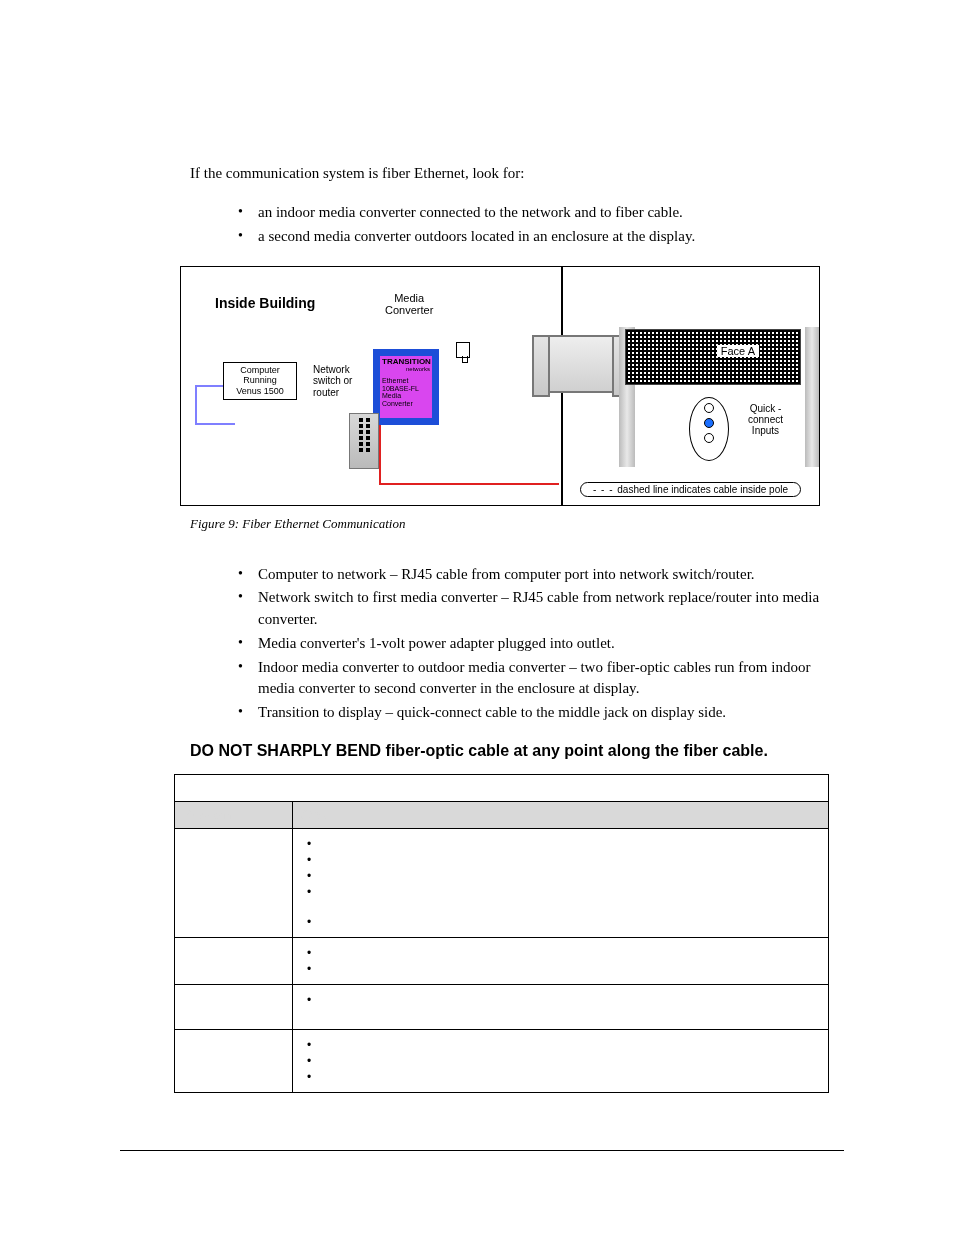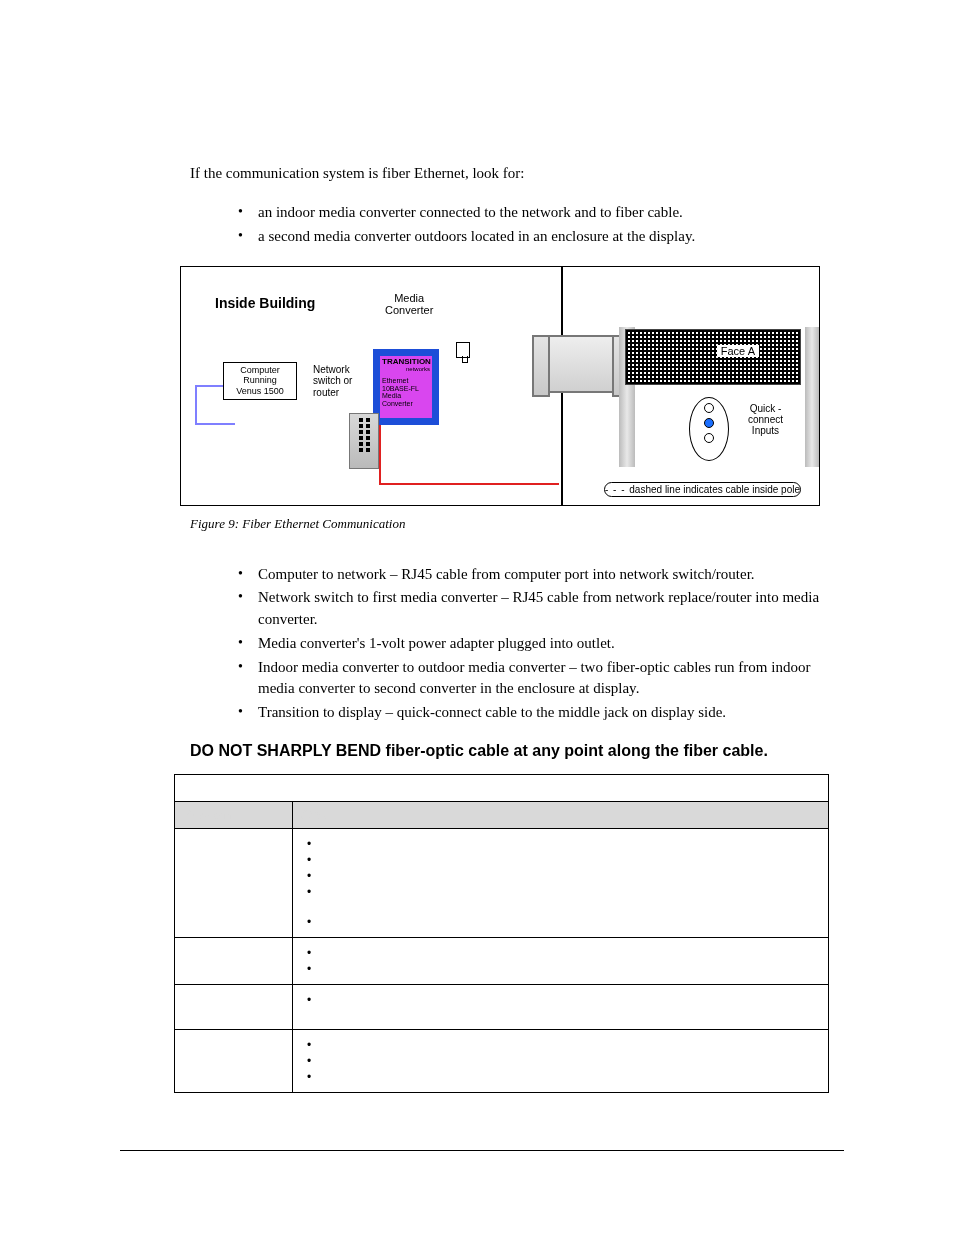--- a/index.html
+++ b/index.html
@@ -174,21 +174,21 @@
     font-size: 10px;
     text-align: center;
     line-height: 1.1;
   }
   .dash-note {
     position: absolute;
     right: 18px; bottom: 8px;
     font-size: 10px;
     border: 1px solid #000;
     border-radius: 12px;
-    padding: 1px 0;
+    padding: 1px 12px;
     background:#fff;
   }
   .dash-note::before {
     content:"- - - ";
     letter-spacing: 1px;
   }
   .vbar { position:absolute; top:0; bottom:0; left: 380px; width:2px; background:#000; }
   .wire { position:absolute; background:#7f7fff; }
   .wire.red { background:#e02020; }
 

